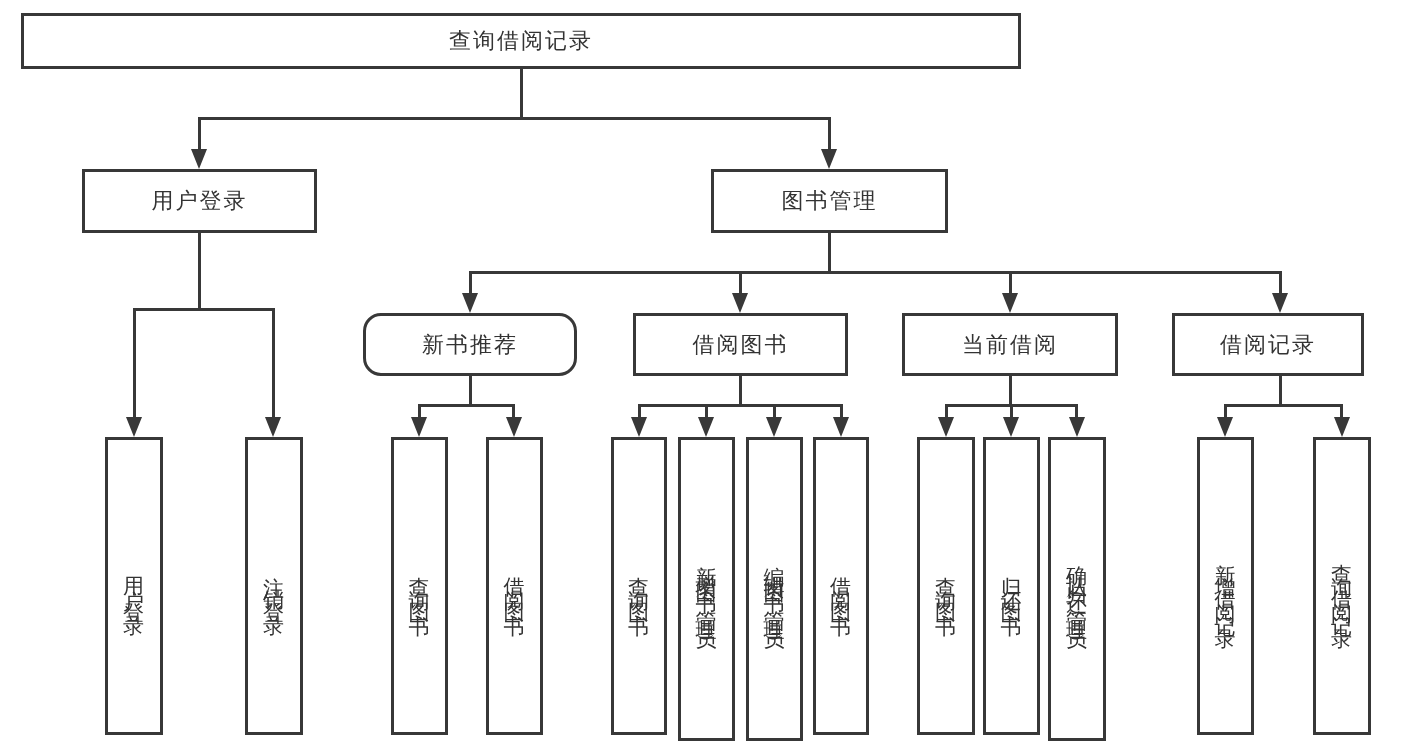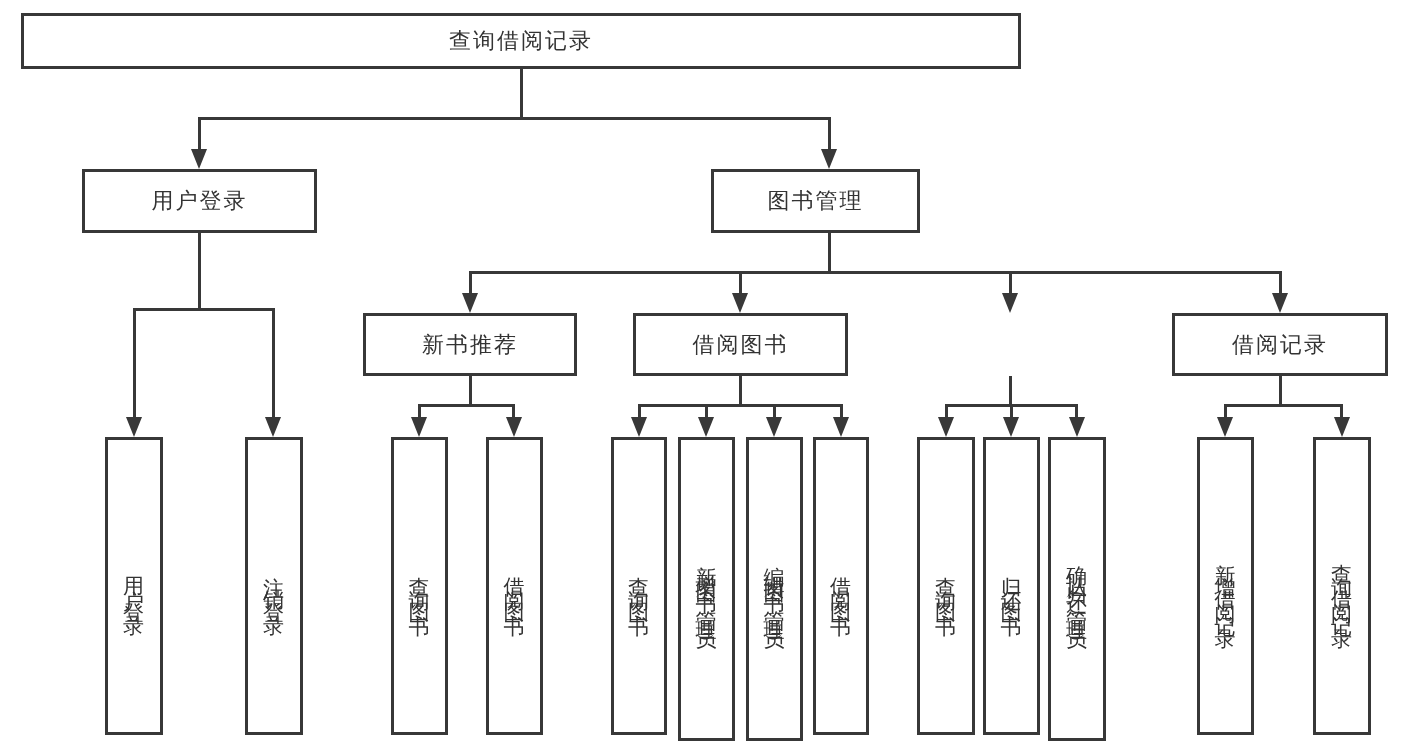--- a/index.html
+++ b/index.html
@@ -58,43 +58,44 @@
   <div class="node h-node" style="left:21px; top:13px; width:1000px; height:56px;">查询借阅记录</div>
 
   <div class="vline" style="left:520px; top:69px; height:51px;"></div>
   <div class="hline" style="left:198px; top:117px; width:633px;"></div>
   <div class="vline" style="left:198px; top:117px; height:34px;"></div>
   <div class="arrow" style="left:191px; top:149px;"></div>
   <div class="vline" style="left:828px; top:117px; height:34px;"></div>
   <div class="arrow" style="left:821px; top:149px;"></div>
 
   <div class="node h-node" style="left:82px; top:169px; width:235px; height:64px;">用户登录</div>
-  <div class="node h-node" style="left:711px; top:169px; width:209px; height:64px;">图书管理</div>
+  <div class="node h-node" style="left:711px; top:169px; width:237px; height:64px;">图书管理</div>
 
   <div class="vline" style="left:198px; top:233px; height:78px;"></div>
   <div class="hline" style="left:133px; top:308px; width:141px;"></div>
   <div class="vline" style="left:133px; top:308px; height:111px;"></div>
   <div class="arrow" style="left:126px; top:417px;"></div>
   <div class="vline" style="left:272px; top:308px; height:111px;"></div>
   <div class="arrow" style="left:265px; top:417px;"></div>
 
   <div class="vline" style="left:828px; top:233px; height:41px;"></div>
   <div class="hline" style="left:469px; top:271px; width:812px;"></div>
   <div class="vline" style="left:469px; top:271px; height:24px;"></div>
   <div class="arrow" style="left:462px; top:293px;"></div>
   <div class="vline" style="left:739px; top:271px; height:24px;"></div>
   <div class="arrow" style="left:732px; top:293px;"></div>
   <div class="vline" style="left:1009px; top:271px; height:24px;"></div>
   <div class="arrow" style="left:1002px; top:293px;"></div>
   <div class="vline" style="left:1279px; top:271px; height:24px;"></div>
   <div class="arrow" style="left:1272px; top:293px;"></div>
 
-  <div class="node h-node" style="left:363px; top:313px; width:214px; height:63px;">新书推荐</div>
+  <div class="node h-node" style="left:363px; top:313px; width:214px; height:63px;border-radius:18px;">新书推荐</div>
   <div class="node h-node" style="left:633px; top:313px; width:215px; height:63px;">借阅图书</div>
-  <div class="node h-node" style="left:1172px; top:313px; width:216px; height:63px;">借阅记录</div>
+  <div class="node h-node" style="left:902px; top:313px; width:216px; height:63px;">当前借阅</div>
+  <div class="node h-node" style="left:1172px; top:313px; width:192px; height:63px;">借阅记录</div>
 
   <div class="vline" style="left:469px; top:376px; height:31px;"></div>
   <div class="hline" style="left:418px; top:404px; width:97px;"></div>
   <div class="vline" style="left:418px; top:404px; height:15px;"></div>
   <div class="arrow" style="left:411px; top:417px;"></div>
   <div class="vline" style="left:512px; top:404px; height:15px;"></div>
   <div class="arrow" style="left:506px; top:417px;"></div>
 
   <div class="vline" style="left:739px; top:376px; height:31px;"></div>
   <div class="hline" style="left:638px; top:404px; width:204px;"></div>

